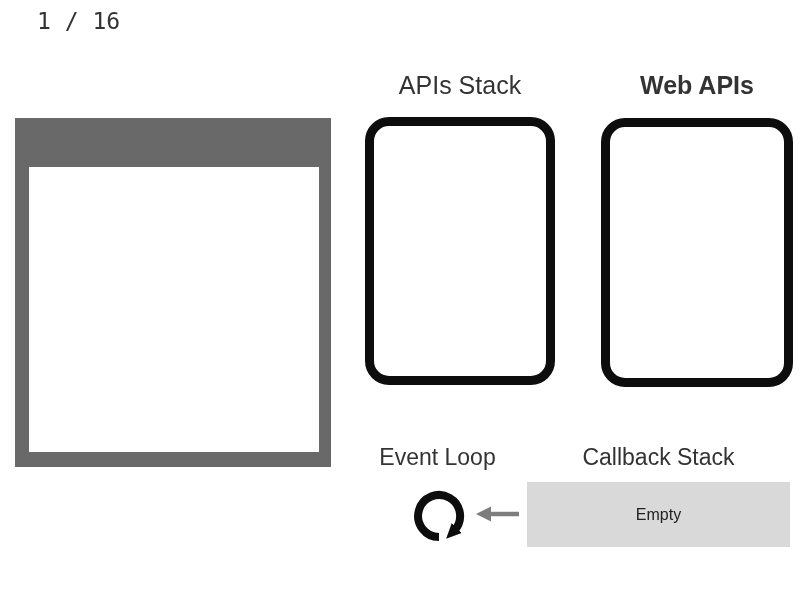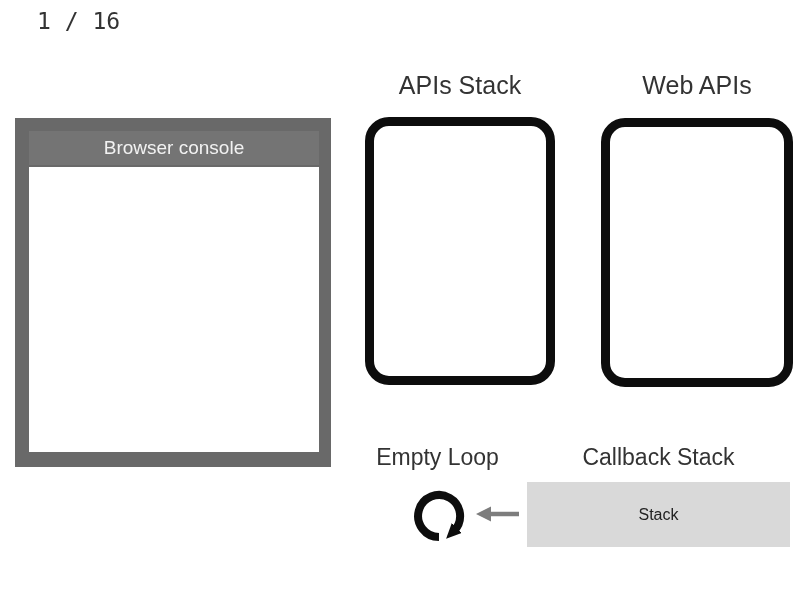--- a/index.html
+++ b/index.html
@@ -60,21 +60,21 @@
 
   
   .section-label {
     position: absolute;
     text-align: center;
     color: #333333;
   }
   .label-top { font-size: 25px; top: 71px; }
   .label-bottom { font-size: 23px; top: 444px; }
   .call-stack-label { left: 365px; width: 190px; }
-  .web-apis-label  { left: 601px; width: 192px; }
+  .web-apis-label  { left: 601px; width: 192px; font-weight: bold; }
   .event-loop-label { left: 365px; width: 145px; }
   .callback-queue-label { left: 527px; width: 263px; }
 
   
   .rounded-box {
     position: absolute;
     box-sizing: border-box;
     border: 9px solid #0d0d0d;
     border-radius: 24px;
     background: #ffffff;
@@ -116,45 +116,44 @@
   }
 </style>
 </head>
 <body>
 
 <div class="stage">
 
   <div class="slide-counter">1 / 16</div>
 
   <div class="console-frame">
-    <div class="console-titlebar">Browser console</div>
     <div class="console-content"></div>
   </div>
 
   <div class="section-label label-top call-stack-label">APIs Stack</div>
   <div class="rounded-box call-stack-box"></div>
 
   <div class="section-label label-top web-apis-label">Web APIs</div>
   <div class="rounded-box web-apis-box"></div>
 
-  <div class="section-label label-bottom event-loop-label">Empty Loop</div>
+  <div class="section-label label-bottom event-loop-label">Event Loop</div>
 
   <svg class="event-loop-icon" viewBox="0 0 62 62" aria-hidden="true">
     <defs>
       <marker id="loopArrowHead" markerUnits="userSpaceOnUse" markerWidth="18" markerHeight="18" refX="4" refY="7" orient="auto">
         <path d="M0,0 L15,7 L0,14 Z" fill="#0d0d0d"></path>
       </marker>
     </defs>
     <path d="M 30 51 A 21 21 0 1 1 44.9 44.9" fill="none" stroke="#0d0d0d" stroke-width="8" marker-end="url(#loopArrowHead)"></path>
   </svg>
 
   <svg class="flow-arrow" viewBox="0 0 44 18" aria-hidden="true">
     <path d="M13 9 L43 9" stroke="#7d7d7d" stroke-width="4.5" fill="none"></path>
     <path d="M0 9 L15 1.5 L15 16.5 Z" fill="#7d7d7d"></path>
   </svg>
 
   <div class="section-label label-bottom callback-queue-label">Callback Stack</div>
 
   <div class="callback-queue-box">
-    <span>Stack</span>
+    <span>Empty</span>
   </div>
 
 </div>
 
 </body></html>

